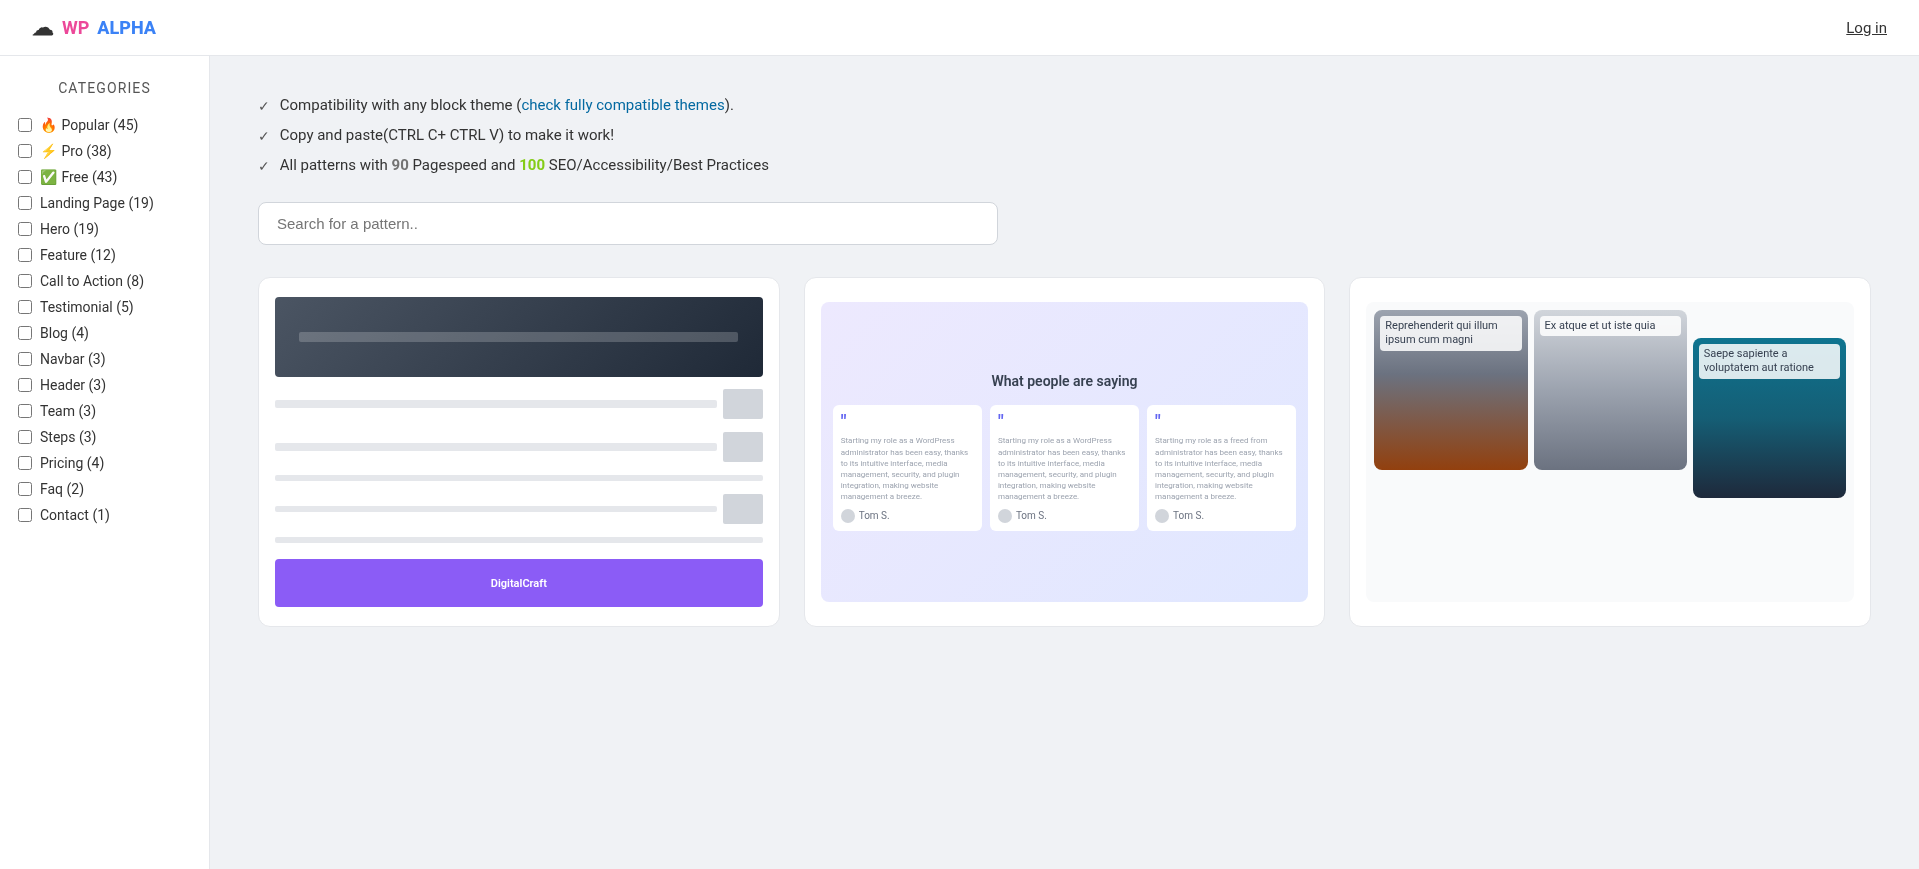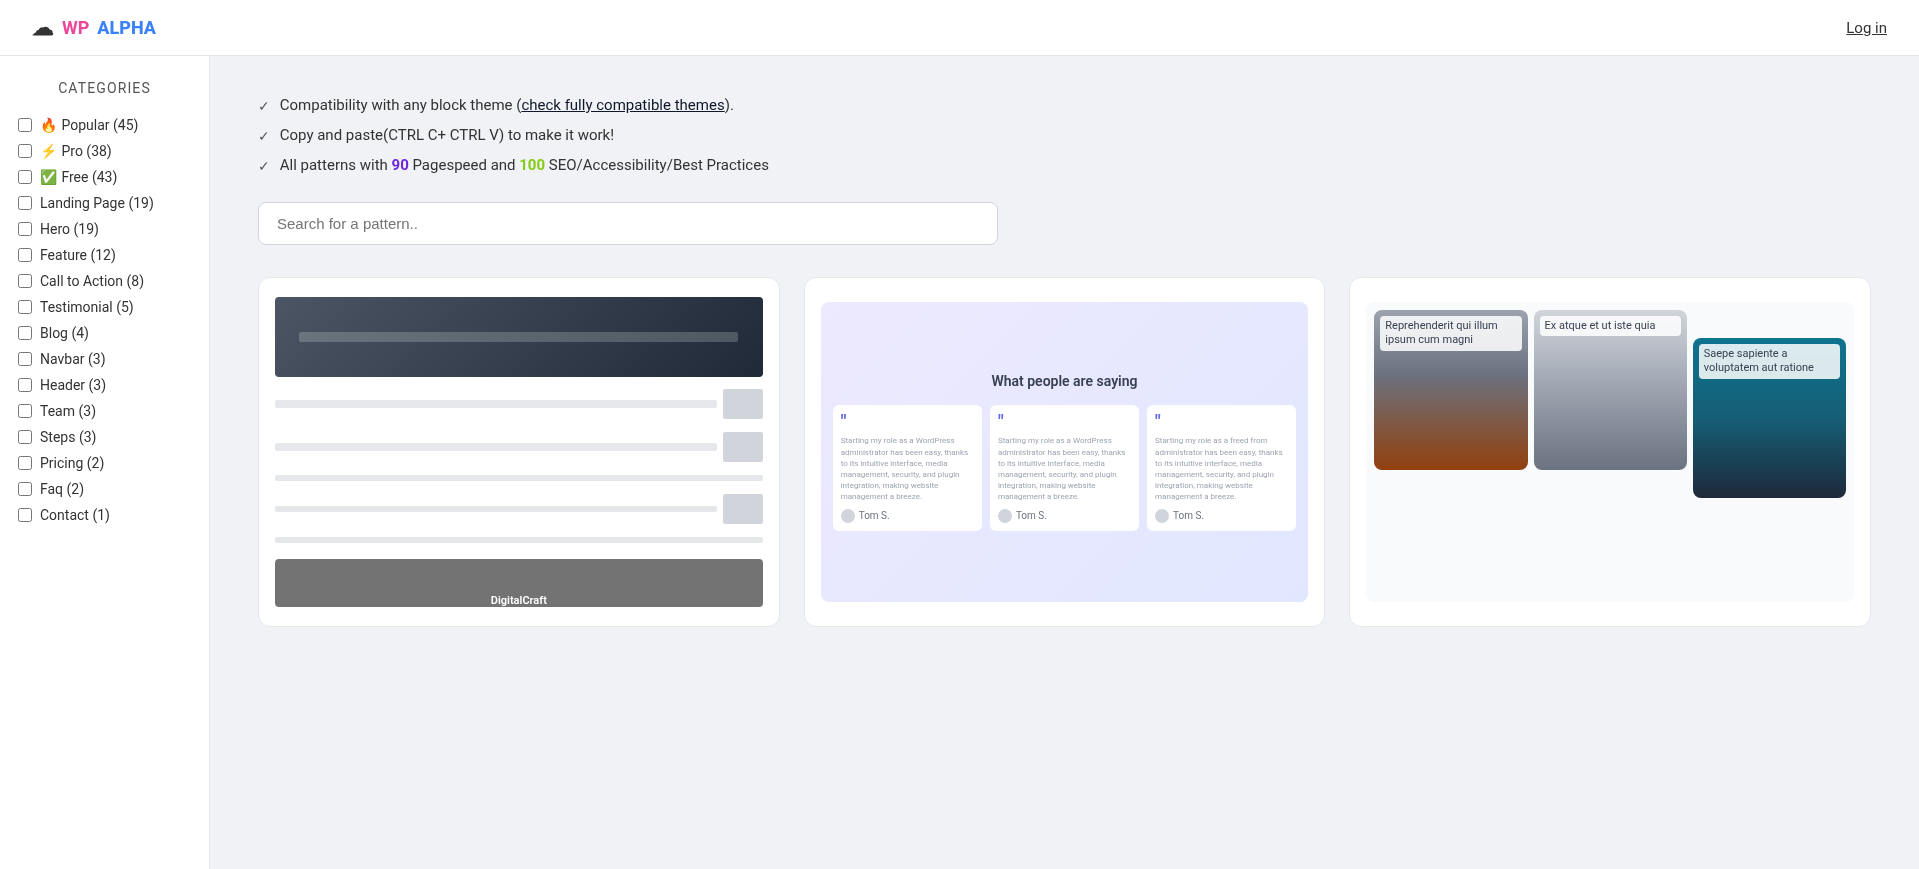--- a/index.html
+++ b/index.html
@@ -111,24 +111,23 @@
       margin-bottom: 12px;
       font-size: 15px;
       color: #333;
     }
     .check-icon {
       color: #555;
       margin-top: 2px;
       font-size: 14px;
     }
     .link-text {
-      text-decoration: underline;
-      color: #0f172a;
-    }
-    .green-text { color: #6d28d9; font-weight: 700; }
+      color: #0369a1;
+    }
+    .green-text { color: #737373; font-weight: 700; }
     .lime-text { color: #84cc16; font-weight: 700; }
 
     
     .search-bar {
       width: 100%;
       max-width: 740px;
       padding: 12px 18px;
       border: 1.5px solid #d1d5db;
       border-radius: 8px;
       font-size: 15px;
@@ -205,25 +204,25 @@
       border-radius: 2px;
     }
     .card1-row-img {
       background: #d1d5db;
       width: 40px;
       height: 30px;
       border-radius: 2px;
       flex-shrink: 0;
     }
     .card1-bottom-card {
-      background: #737373;
+      background: #8b5cf6;
       border-radius: 4px;
       height: 48px;
       display: flex;
-      align-items: flex-end;
+      align-items: center;
       justify-content: center;
       margin-top: 4px;
     }
 
     
     .card2-preview {
       width: 100%;
       padding: 12px;
       background: linear-gradient(135deg, #ede9fe 0%, #e0e7ff 100%);
       border-radius: 8px;
@@ -422,21 +421,21 @@
         </div>
         <div class="cat-item">
           <input type="checkbox" style="">
           <span class="cat-label">
             <span>Steps (3)</span>
           </span>
         </div>
         <div class="cat-item">
           <input type="checkbox" style="">
           <span class="cat-label">
-            <span>Pricing (2)</span>
+            <span>Pricing (4)</span>
           </span>
         </div>
         <div class="cat-item">
           <input type="checkbox" style="">
           <span class="cat-label">
             <span>Faq (2)</span>
           </span>
         </div>
         <div class="cat-item">
           <input type="checkbox" style="">

